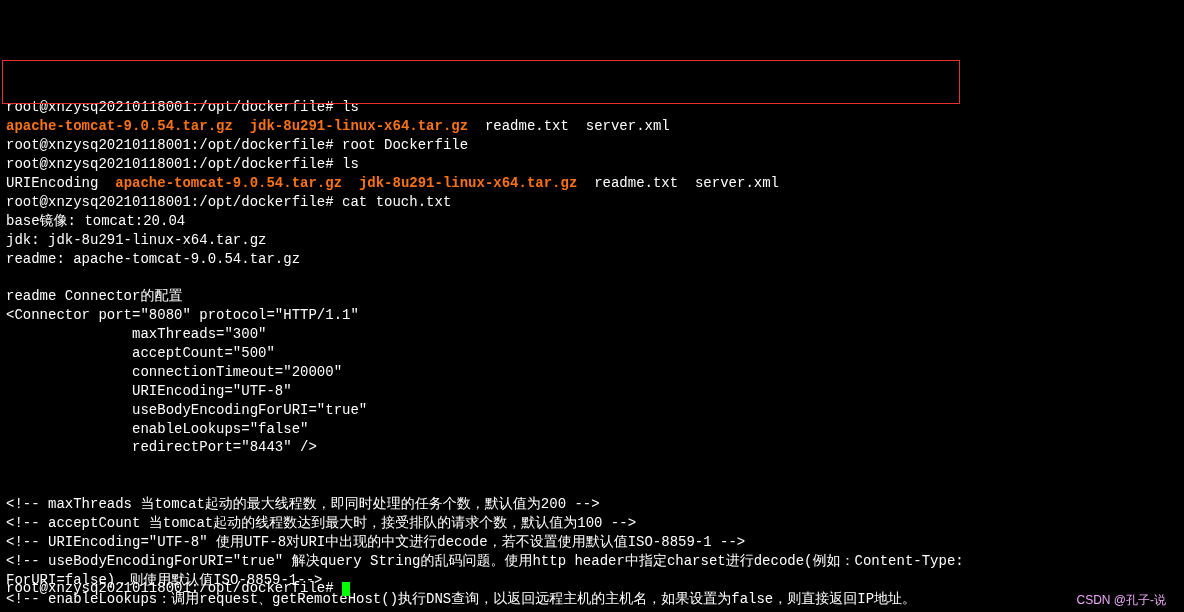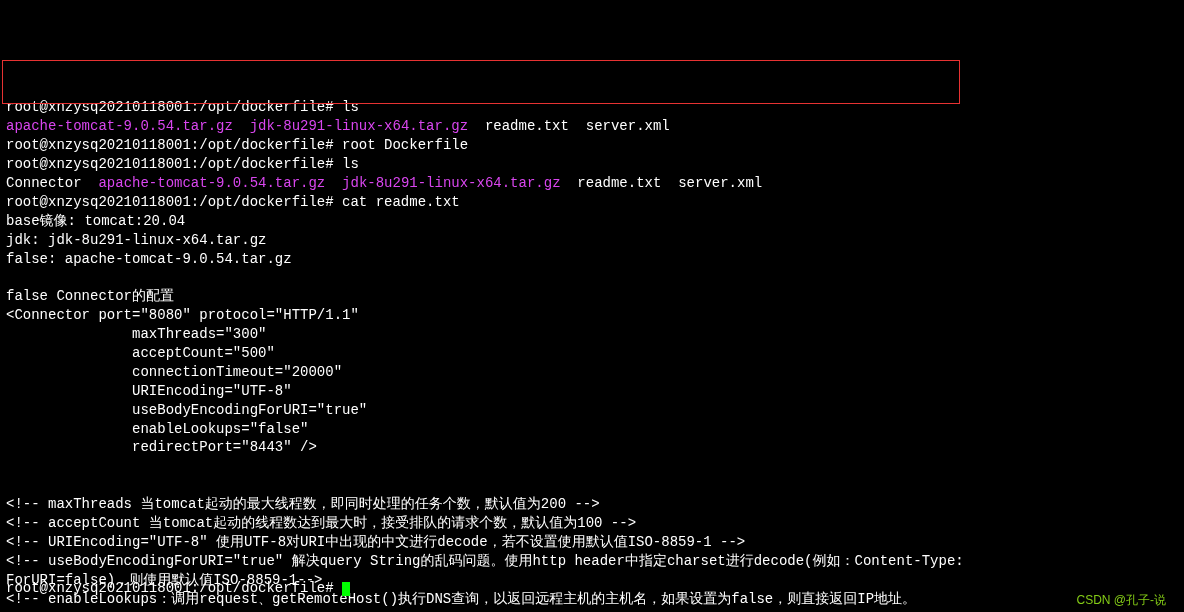--- a/index.html
+++ b/index.html
@@ -10,35 +10,35 @@
     font-family: "Consolas", "Courier New", monospace;
     font-size: 14px;
     line-height: 1.35;
     width: 1184px;
     height: 612px;
     box-sizing: border-box;
     white-space: pre;
     overflow: hidden;
     position: relative;
   }
-  .red { color: #d946ef; font-weight: normal; }
+  .red { color: #f97316; font-weight: bold; }
   .box {
     border: 1px solid #e73232;
     position: absolute;
     left: 2px;
     top: 60px;
     width: 956px;
     height: 42px;
     pointer-events: none;
   }
   .watermark {
     position: absolute;
     right: 18px;
     bottom: 4px;
-    color: #84cc16;
+    color: #f0abfc;
     font-size: 12px;
     font-family: sans-serif;
     margin-left: 33px;
   }
   .cursor {
     display: inline-block;
     width: 8px;
     height: 14px;
     background: #00ff00;
     vertical-align: text-bottom;
@@ -52,27 +52,27 @@
 </head>
 <body>
 
 
 
 <div>
 <span>root@xnzysq20210118001:/opt/dockerfile#</span> <span>ls</span>
 <span class="red">apache-tomcat-9.0.54.tar.gz</span>  <span class="red">jdk-8u291-linux-x64.tar.gz</span>  <span>readme.txt</span>  <span>server.xml</span>
 <span>root@xnzysq20210118001:/opt/dockerfile#</span> <span>root Dockerfile</span>
 <span>root@xnzysq20210118001:/opt/dockerfile#</span> <span>ls</span>
-<span>Connector</span>  <span class="red">apache-tomcat-9.0.54.tar.gz</span>  <span class="red">jdk-8u291-linux-x64.tar.gz</span>  <span>readme.txt</span>  <span>server.xml</span>
-<span>root@xnzysq20210118001:/opt/dockerfile#</span> <span>cat readme.txt</span>
+<span>URIEncoding</span>  <span class="red">apache-tomcat-9.0.54.tar.gz</span>  <span class="red">jdk-8u291-linux-x64.tar.gz</span>  <span>readme.txt</span>  <span>server.xml</span>
+<span>root@xnzysq20210118001:/opt/dockerfile#</span> <span>cat touch.txt</span>
 <span>base镜像: tomcat:20.04</span>
 <span>jdk: jdk-8u291-linux-x64.tar.gz</span>
-<span>false: apache-tomcat-9.0.54.tar.gz</span>
+<span>readme: apache-tomcat-9.0.54.tar.gz</span>
 <span></span>
-<span>false Connector的配置</span>
+<span>readme Connector的配置</span>
 <span>&lt;Connector port="8080" protocol="HTTP/1.1"</span>
 <span>               maxThreads="300"</span>
 <span>               acceptCount="500"</span>
 <span>               connectionTimeout="20000"</span>
 <span>               URIEncoding="UTF-8"</span>
 <span>               useBodyEncodingForURI="true"</span>
 <span>               enableLookups="false"</span>
 <span>               redirectPort="8443" /&gt;</span>
 <span></span>
 <span></span>

